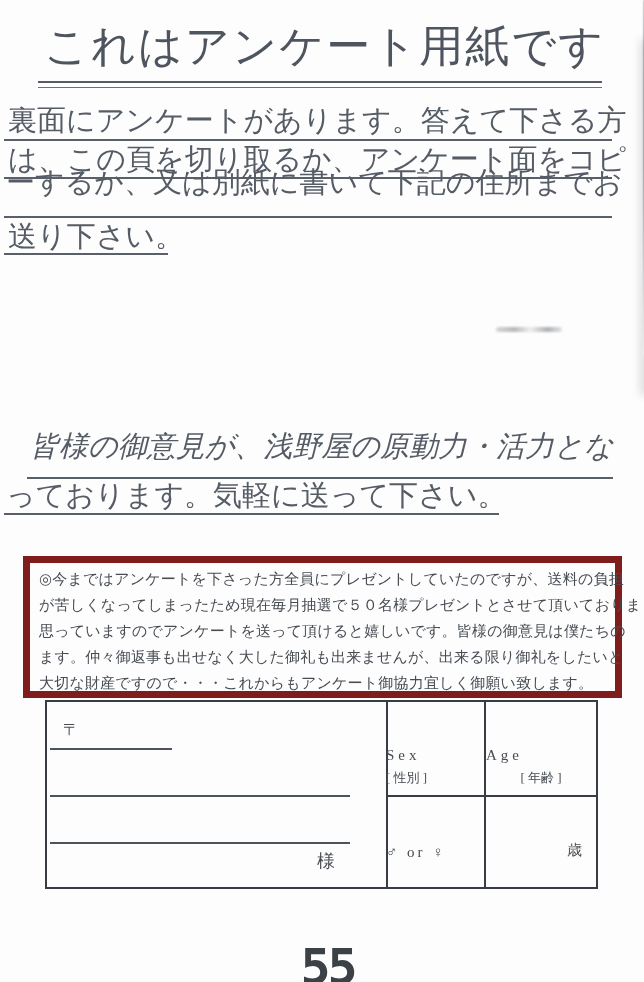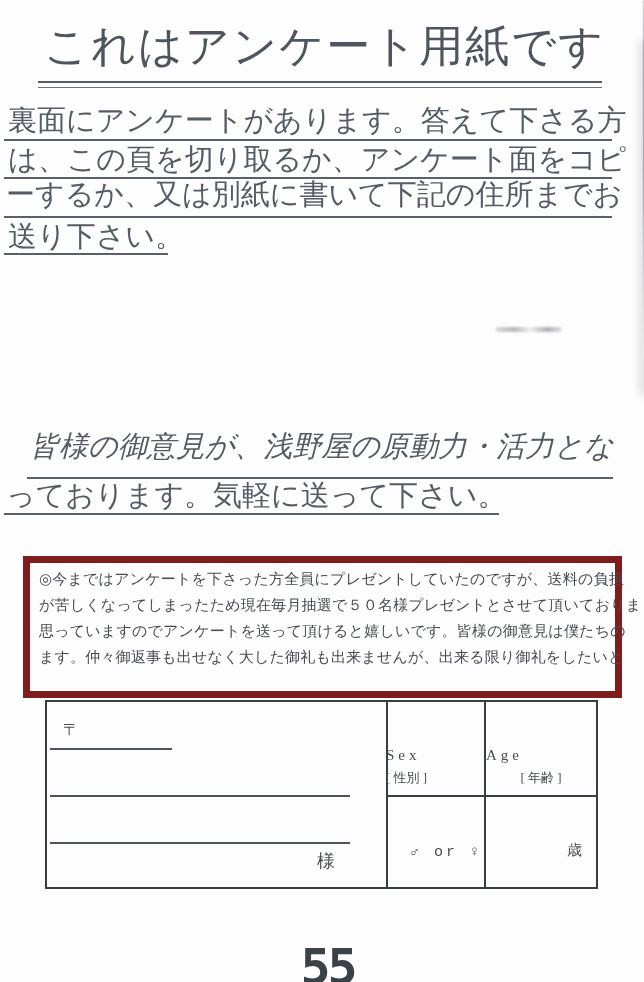--- a/index.html
+++ b/index.html
@@ -60,55 +60,56 @@
 
 <div id="page">
 
   <div class="abs txt title">これはアンケート用紙です</div>
   <div class="abs dbl-rule"></div>
 
   <div class="abs txt para" style="left:8px;top:106px;">裏面にアンケートがあります。答えて下さる方</div>
   <div class="abs rule" style="left:4px;top:139px;width:608px;"></div>
   <div class="abs txt para" style="left:8px;top:145px;">は、この頁を切り取るか、アンケート面をコピ</div>
   <div class="abs rule" style="left:4px;top:177px;width:608px;"></div>
-  <div class="abs txt para" style="left:6px;top:180px;">ーするか、又は別紙に書いて下記の住所までお</div>
+  <div class="abs txt para" style="left:6px;top:168px;">ーするか、又は別紙に書いて下記の住所までお</div>
   <div class="abs rule" style="left:4px;top:216px;width:608px;"></div>
   <div class="abs txt para" style="left:8px;top:222px;">送り下さい。</div>
   <div class="abs rule" style="left:4px;top:253px;width:164px;"></div>
 
   <div class="abs ghost"></div>
 
   <div class="abs txt para" style="left:30px;top:432px;font-style:italic;">皆様の御意見が、浅野屋の原動力・活力とな</div>
   <div class="abs rule" style="left:27px;top:477px;width:586px;"></div>
   <div class="abs txt para" style="left:6px;top:481px;">っております。気軽に送って下さい。</div>
   <div class="abs rule" style="left:4px;top:513px;width:495px;"></div>
 
   <div class="abs notice-box">
     <div class="notice-inner">
       <div>◎今まではアンケートを下さった方全員にプレゼントしていたのですが、送料の負担</div>
       <div>が苦しくなってしまったため現在毎月抽選で５０名様プレゼントとさせて頂いておりま</div>
       <div>思っていますのでアンケートを送って頂けると嬉しいです。皆様の御意見は僕たちの</div>
       <div>ます。仲々御返事も出せなく大した御礼も出来ませんが、出来る限り御礼をしたいと</div>
+      <div>大切な財産ですので・・・これからもアンケート御協力宜しく御願い致します。</div>
     </div>
   </div>
 
   <div class="abs form-box">
     <div class="vline" style="left:339px;"></div>
     <div class="vline" style="left:437px;"></div>
     <div class="hline" style="left:339px;right:0;top:93px;"></div>
 
     <div class="abs txt small" style="left:16px;top:20px;font-size:16px;">〒</div>
     <div class="cell-line" style="left:3px;top:46px;width:122px;"></div>
     <div class="cell-line" style="left:3px;top:93px;width:300px;"></div>
     <div class="cell-line" style="left:3px;top:140px;width:300px;"></div>
     <div class="abs txt" style="left:270px;top:150px;font-size:18px;color:#474c53;">様</div>
 
     <div class="abs txt small latin" style="left:339px;width:98px;top:46px;text-align:left;">Sex</div>
     <div class="abs txt" style="left:339px;width:97px;top:69px;text-align:left;font-size:13px;color:#474c53;">[ 性別 ]</div>
-    <div class="abs txt small" style="left:339px;width:120px;top:143px;text-align:center;letter-spacing:3px;font-family:Liberation Mono, monospace;">♂ or ♀</div>
+    <div class="abs txt small" style="left:339px;width:120px;top:143px;letter-spacing:3px;">♂ or ♀</div>
 
     <div class="abs txt small latin" style="left:439px;width:92px;top:46px;text-align:left;">Age</div>
     <div class="abs txt" style="left:439px;width:110px;top:69px;text-align:center;font-size:13px;color:#474c53;">[ 年齢 ]</div>
     <div class="abs txt small" style="left:439px;width:96px;top:141px;text-align:right;">歳</div>
   </div>
 
   <div class="abs txt page-num">55</div>
 
   <div class="abs edge-shadow"></div>
 

